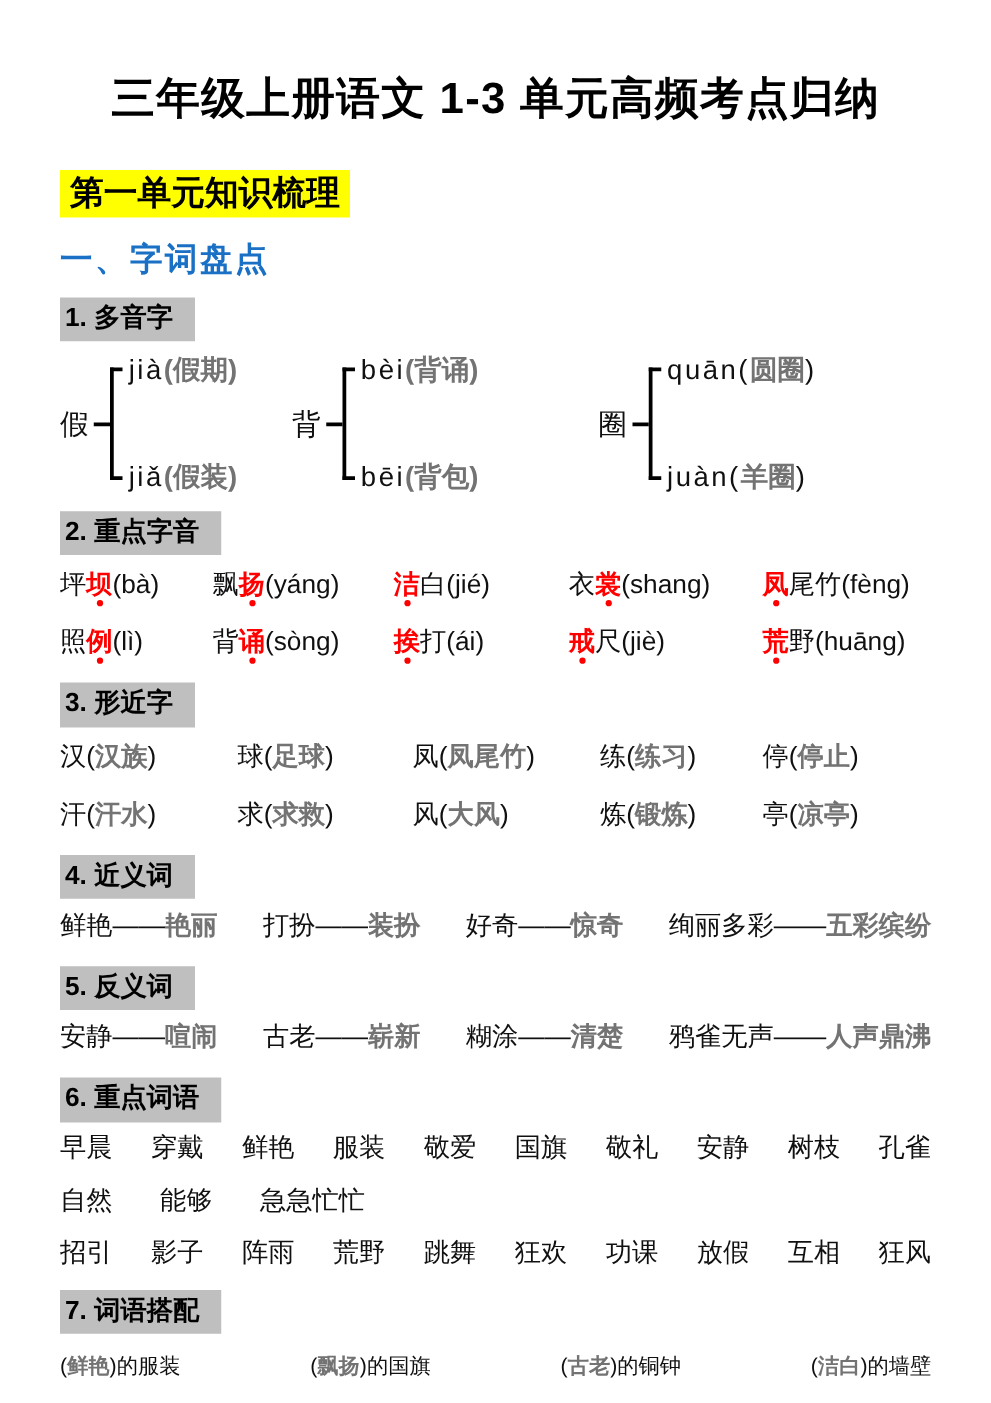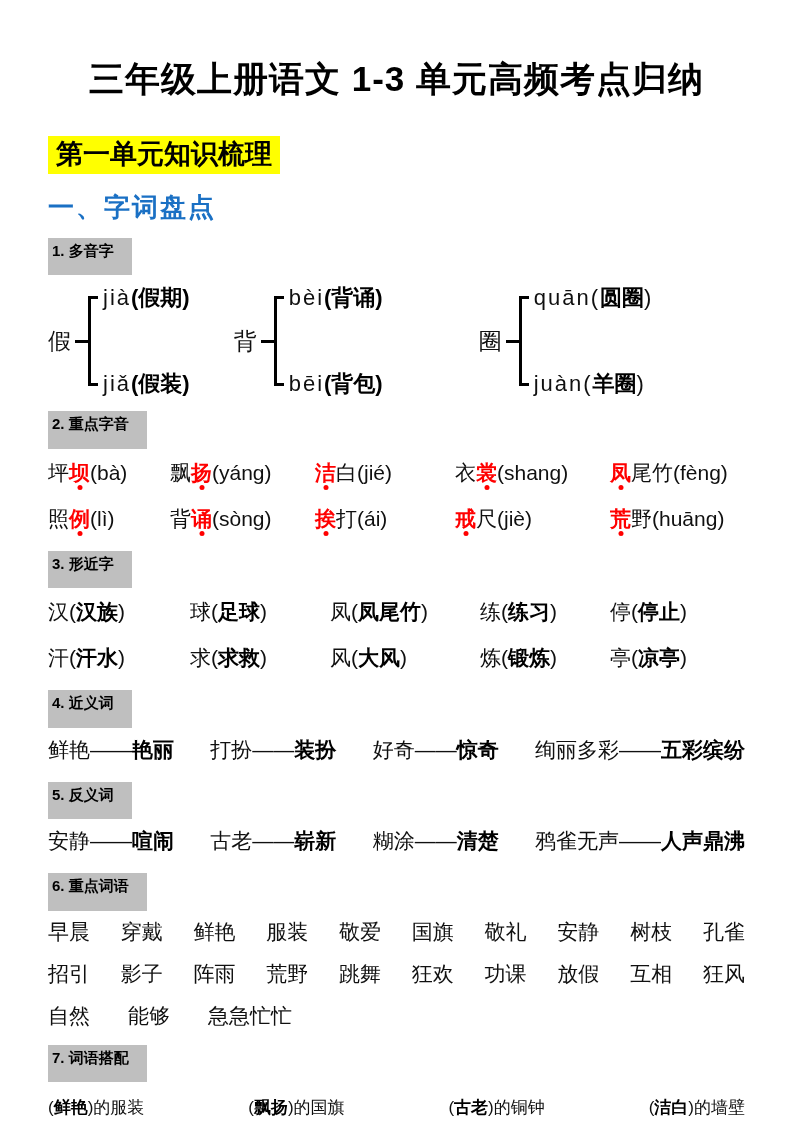--- a/index.html
+++ b/index.html
@@ -20,26 +20,26 @@
     display:inline-block; background:#ffff00; color:#000;
     font-size:27px; font-weight:bold; padding:2px 8px; line-height:1.25;
   }
   .heading-blue {
     margin-top:16px; font-size:26px; font-weight:bold; color:#1a70c4;
     letter-spacing:2px;
   }
   .sec-label-wrap { margin-top:13px; }
   .sec-label {
     display:inline-block; background:#bfbfbf; color:#000;
-    font-size:15px; font-weight:bold; padding:3px 18px 15px 4px; line-height:1.3;
+    font-size:21px; font-weight:bold; padding:3px 18px 5px 4px; line-height:1.3;
   }
 
   
   .s-b  { color:#101010; }
-  .s-r  { color:#000000; font-weight:bold; }
+  .s-r  { color:#737373; font-weight:bold; }
   .s-rd { color:#ff0000; font-weight:bold; position:relative; }
   .s-rd::after {
     content:""; position:absolute; left:50%; transform:translateX(-50%);
     bottom:-6px; width:5px; height:5px; border-radius:50%; background:#ff0000;
   }
 
   
   .poly-row { display:flex; align-items:center; margin-top:8px; height:116px; }
   .poly-group { display:flex; align-items:center; height:116px; }
   .poly-group.g2 { margin-left:44px; }
@@ -180,37 +180,37 @@
       <span class="word">穿戴</span>
       <span class="word">鲜艳</span>
       <span class="word">服装</span>
       <span class="word">敬爱</span>
       <span class="word">国旗</span>
       <span class="word">敬礼</span>
       <span class="word">安静</span>
       <span class="word">树枝</span>
       <span class="word">孔雀</span>
     </div>
+  <div class="words-row last">
+      <span class="word">自然</span>
+      <span class="word">能够</span>
+      <span class="word">急急忙忙</span>
+    </div>
   <div class="words-row">
       <span class="word">招引</span>
       <span class="word">影子</span>
       <span class="word">阵雨</span>
       <span class="word">荒野</span>
       <span class="word">跳舞</span>
       <span class="word">狂欢</span>
       <span class="word">功课</span>
       <span class="word">放假</span>
       <span class="word">互相</span>
       <span class="word">狂风</span>
     </div>
-  <div class="words-row last">
-      <span class="word">自然</span>
-      <span class="word">能够</span>
-      <span class="word">急急忙忙</span>
-    </div>
 
   <div class="sec-label-wrap mt8">
     <span class="sec-label">7. 词语搭配</span>
   </div>
   <div class="colloc-row">
       <span class="pair"><span class="s-b">(</span><span class="s-r">鲜艳</span><span class="s-b">)的服装</span></span>
       <span class="pair"><span class="s-b">(</span><span class="s-r">飘扬</span><span class="s-b">)的国旗</span></span>
       <span class="pair"><span class="s-b">(</span><span class="s-r">古老</span><span class="s-b">)的铜钟</span></span>
       <span class="pair"><span class="s-b">(</span><span class="s-r">洁白</span><span class="s-b">)的墙壁</span></span>
     </div>

